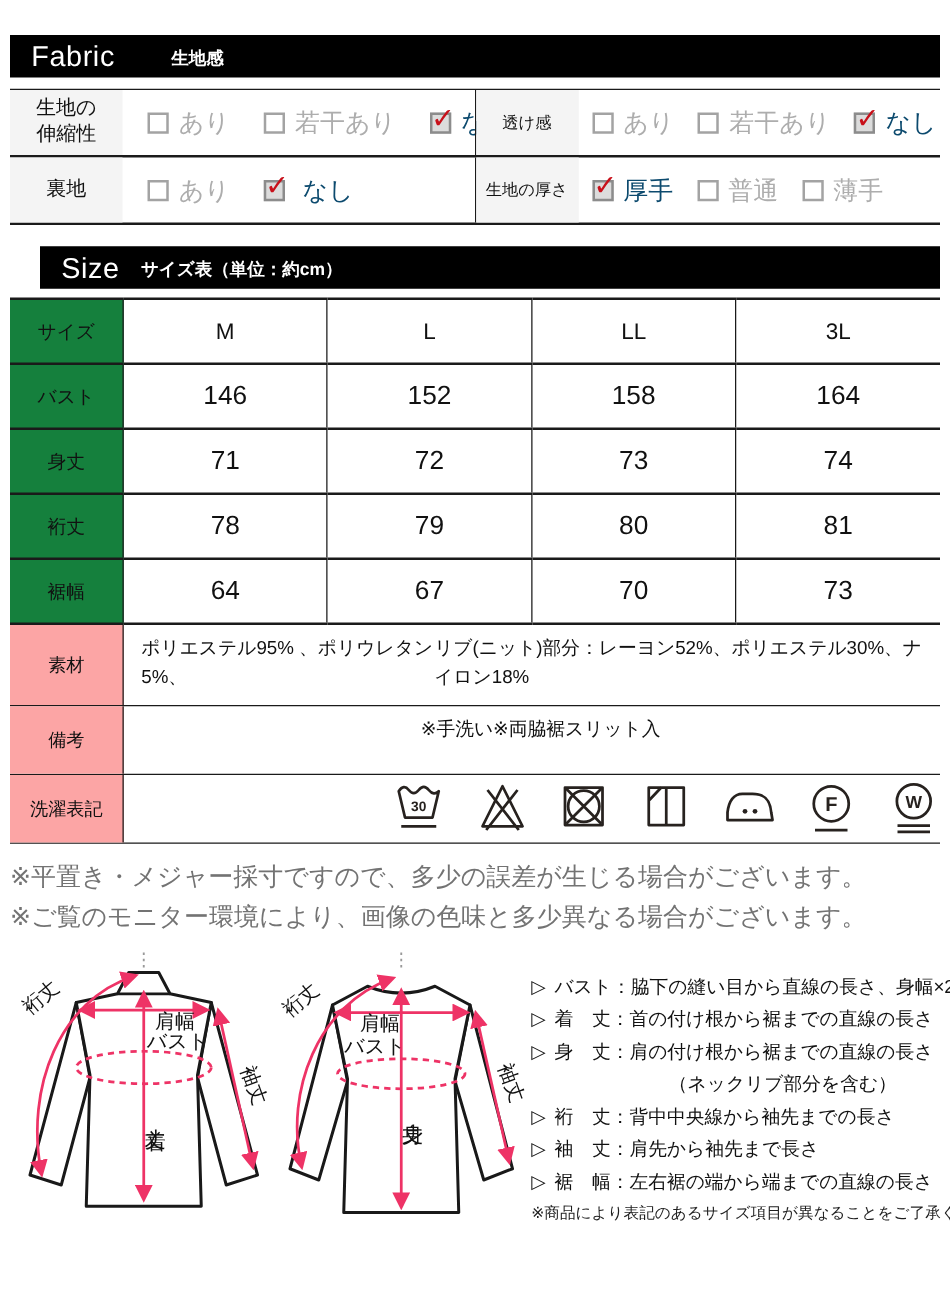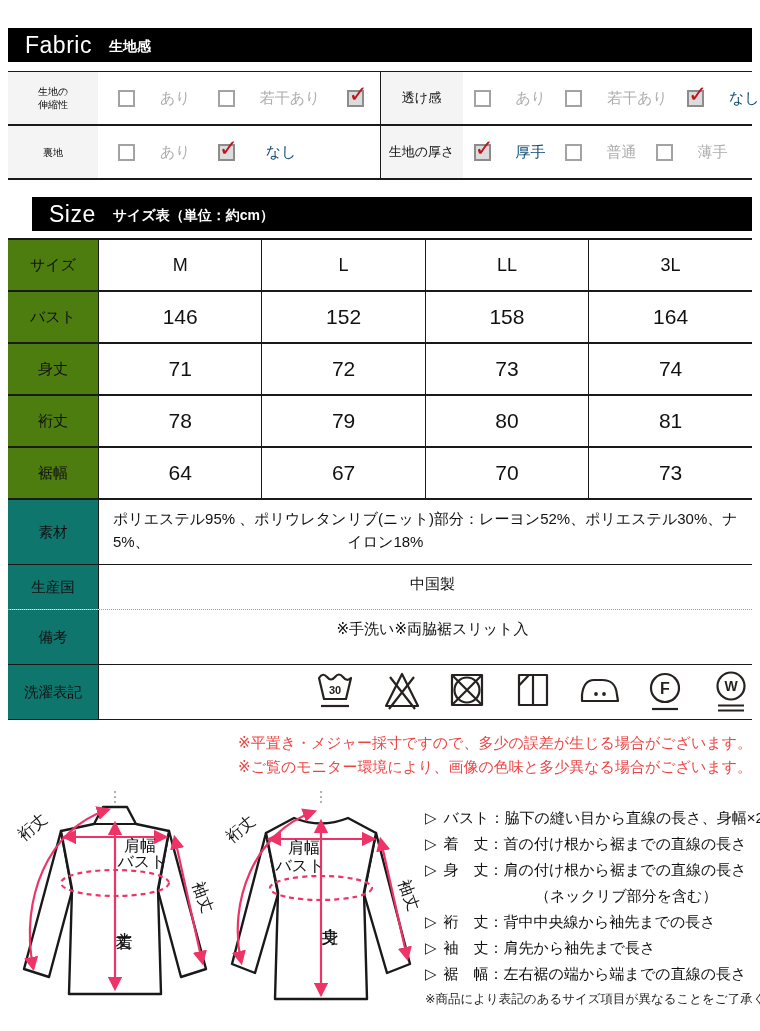--- a/index.html
+++ b/index.html
@@ -4,69 +4,69 @@
 <style>
   html,body{margin:0;padding:0;background:#fff;}
   .page{width:760px;height:1031px;position:relative;overflow:hidden;background:#fff;
         font-family:"Liberation Sans","DejaVu Sans",sans-serif;color:#111;}
 
   
   .bar{height:34px;background:#000;color:#fff;display:flex;align-items:center;
        padding-left:17px;margin:0 8px;}
   .bar .en{font-size:23px;font-weight:400;letter-spacing:.5px;}
   .bar .ja{font-size:14px;font-weight:700;margin-left:17px;margin-top:4px;}
-  .bar1{margin-top:28px;}
+  .bar1{margin-top:28px;gap:28px;}
   .bar2{margin-top:17px;margin-left:32px;}
 
   
   .ftable{margin:9px 8px 0;border-top:1px solid #1a1a1a;border-bottom:2px solid #1a1a1a;}
   .frow{display:flex;height:52px;}
   .frow + .frow{border-top:2px solid #1a1a1a;}
   .fhalf{display:flex;flex:1;min-width:0;}
   .fhalf.right{border-left:1px solid #1a1a1a;}
   .flabel{width:90px;flex:none;background:#f4f4f4;display:flex;flex-direction:column;
-          justify-content:center;align-items:center;font-size:10px;line-height:1.3;}
+          justify-content:center;align-items:center;font-size:16px;line-height:1.3;}
   .fhalf.right .flabel{width:82px;font-size:13px;}
   .fopts{flex:1;display:flex;align-items:center;padding-left:20px;gap:27px;}
   .fhalf.right .fopts{padding-left:11px;gap:19px;}
-  .opt{display:flex;align-items:center;gap:25px;font-size:15px;color:#adadad;white-space:nowrap;}
+  .opt{display:flex;align-items:center;gap:8px;font-size:20px;color:#adadad;white-space:nowrap;}
   .cb{width:13px;height:13px;border:2px solid #a3a3a3;background:#fff;position:relative;flex:none;}
   .opt.checked{color:#0c4a6e;}
   .opt.checked .cb{background:#dcdcdc;border-color:#8c8c8c;}
   .opt.checked .cb::after{content:"✓";position:absolute;left:-1px;top:-11px;
        font-size:23px;font-weight:700;color:#c8101a;}
 
   
   .stable{width:744px;margin:7px 8px 0;border-collapse:collapse;table-layout:fixed;}
   .stable th,.stable td{border-top:2px solid #1a1a1a;border-bottom:2px solid #1a1a1a;
        border-left:1px solid #1a1a1a;border-right:1px solid #1a1a1a;
        height:50px;text-align:center;font-weight:400;padding:0;}
-  .stable .c0{width:90px;background:#4d7c0f;font-size:15px;border-left:none;}
+  .stable .c0{width:90px;background:#15803d;font-size:15px;border-left:none;}
   .stable th:last-child,.stable td:last-child{border-right:none;}
   .stable thead th{font-size:18px;}
   .stable tbody td{font-size:21px;}
 
   
   .itable{margin:0 8px;}
   .irow{display:flex;border-bottom:1px solid #1a1a1a;}
   .irow.origin{border-bottom:1px dotted #9a9a9a;}
-  .ilabel{width:90px;flex:none;border-right:1px solid #1a1a1a;background:#0f766e;
+  .ilabel{width:90px;flex:none;border-right:1px solid #1a1a1a;background:#fca5a5;
           display:flex;align-items:center;justify-content:center;font-size:14.5px;}
   .icontent{flex:1;min-width:0;padding:8px 0 8px 14px;display:flex;flex-direction:row;
             justify-content:center;font-size:15px;line-height:1.5;}
   .irow.material{min-height:64px;}
   .irow.origin{min-height:44px;}
   .irow.remarks{min-height:54px;}
   .irow.laundry{min-height:54px;}
   .licons{flex-direction:row;align-items:center;gap:26px;padding:4px 0 4px 14px;justify-content:flex-end;}
   .lx{stroke:#27221f;stroke-width:2.2;fill:none;stroke-linejoin:round;}
   .lt{fill:#27221f;font-weight:700;text-anchor:middle;font-family:"Liberation Sans",sans-serif;}
 
   
-  .pnotes{margin:11px 8px 0;font-size:15px;line-height:1.6;color:#ef4444;text-align:right;}
+  .pnotes{margin:11px 8px 0;font-size:20px;line-height:1.6;color:#737373;}
   .pnotes p{margin:0;}
 
   
   .dsec{position:relative;height:268px;margin-top:6px;}
   .svg-jacket{position:absolute;left:6px;top:2px;}
   .svg-shirt{position:absolute;left:218px;top:2px;}
   .gm{fill:#fff;stroke:#191919;stroke-width:2.4;stroke-linejoin:round;}
   .gline-only{fill:none;stroke:#191919;stroke-width:2.2;}
   .pk{stroke:#ee3366;stroke-width:2.2;fill:none;}
   .pkd{stroke:#ee3366;stroke-width:2.2;fill:none;stroke-dasharray:5 4;}
@@ -211,24 +211,20 @@
     </tbody>
   </table>
 
   <div class="itable">
     <div class="irow material">
       <div class="ilabel">素材</div>
       <div class="icontent">
         <div>ポリエステル95% 、ポリウレタン5%、</div>
         <div>リブ(ニット)部分：レーヨン52%、ポリエステル30%、ナイロン18%</div>
       </div>
-    </div>
-    <div class="irow origin">
-      <div class="ilabel">生産国</div>
-      <div class="icontent">中国製</div>
     </div>
     <div class="irow remarks">
       <div class="ilabel">備考</div>
       <div class="icontent">
         <div>※手洗い</div>
         <div>※両脇裾スリット入</div>
       </div>
     </div>
     <div class="irow laundry">
       <div class="ilabel">洗濯表記</div>

